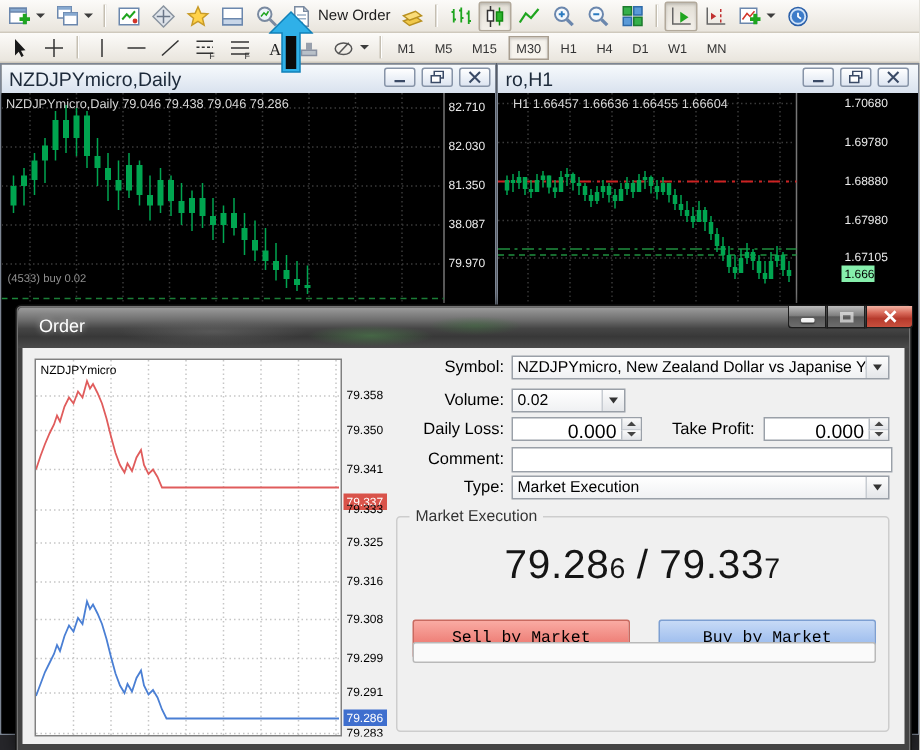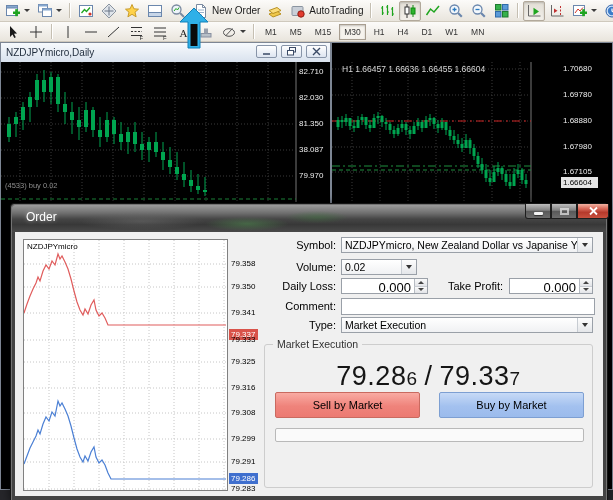--- a/index.html
+++ b/index.html
@@ -22,33 +22,33 @@
 
   
   .annot-arrow{position:absolute;left:179px;top:7px;z-index:60;}
 
   
   .mdi{position:absolute;left:0;top:42px;width:613px;height:458px;background:#9aa0a8;}
   .chart-window{position:absolute;top:0;height:448px;background:#000;border:1px solid #7d8694;box-sizing:border-box;}
   #chart1win{left:0;width:331px;z-index:3;}
   #chart2win{left:331px;width:282px;z-index:2;}
   .cw-title{height:19px;background:linear-gradient(#f7fafd,#d9e2ee);border-bottom:1px solid #98a2b2;
-            font-size:10px;color:#1d2a3a;line-height:19px;padding-left:5px;position:relative;}
+            font-size:13px;color:#1d2a3a;line-height:19px;padding-left:5px;position:relative;}
   .cw-btns{position:absolute;top:2px;display:flex;gap:4px;}
   #chart1win .cw-btns{right:3px;}
   #chart2win .cw-btns{right:6px;}
   .cwb{width:21px;height:13px;border:1px solid #8794a8;border-radius:2px;background:linear-gradient(#ffffff,#dde5f1);
        display:flex;align-items:center;justify-content:center;box-sizing:border-box;}
   .cw-body{position:absolute;left:0;right:0;top:19px;bottom:0;background:#000;overflow:hidden;}
   .ohlc{position:absolute;top:2px;font-size:8.5px;color:#d6d6d6;white-space:nowrap;z-index:3;}
   .axis-col{position:absolute;top:0;height:140px;}
   #c1axis{left:298px;width:33px;}
   #c2axis{left:231px;width:50px;}
   .axis-lbl{position:absolute;left:0;font-size:8px;color:#ececec;white-space:nowrap;}
-  .cur-price{position:absolute;left:229px;top:115px;width:37px;height:11px;background:#e5e5e5;color:#000;
+  .cur-price{position:absolute;left:229px;top:115px;width:22px;height:11px;background:#86efac;color:#000;
              font-size:8px;line-height:11px;padding-left:2px;box-sizing:border-box;}
   .pos-label{position:absolute;left:4px;top:119px;font-size:7.5px;color:#8f8f8f;white-space:nowrap;}
   .bottom-strip{position:absolute;left:0;top:490px;width:613px;height:10px;background:#26262a;z-index:50;}
 
   
   .dialog{position:absolute;left:10px;top:203px;width:596px;height:297px;z-index:100;background:#444;
           border:1px solid #141414;border-radius:4px 4px 0 0;
           box-shadow:inset 0 0 0 1px rgba(255,255,255,.25),0 0 10px rgba(0,0,0,.55);}
   .dlg-title{position:absolute;left:1px;right:1px;top:1px;height:27px;border-radius:3px 3px 0 0;overflow:hidden;
      background:
@@ -96,22 +96,22 @@
   .cinput{position:absolute;height:15px;border:1px solid #9aa0a8;font-size:10.5px;padding:0 3px;
           font-family:"Liberation Sans","DejaVu Sans",sans-serif;background:#fff;box-sizing:content-box;}
 
   
   .groupbox{position:absolute;left:249px;top:112px;width:329px;height:144px;border:1px solid #cdcdcd;border-radius:3px;box-sizing:border-box;}
   .gb-label{position:absolute;left:8px;top:-7px;background:#f0f0f0;padding:0 4px;font-size:10.5px;color:#333;}
   .bigprice{position:absolute;left:0;top:16px;width:100%;text-align:center;color:#151515;}
   .bp{font-size:27px;letter-spacing:.5px;}
   .bp.sm{font-size:19px;}
   .bp.slash{margin:0 7px;}
-  .sellbtn,.buybtn{position:absolute;top:47px;width:145px;height:26px;border-radius:2px;font-size:11px;color:#000;
-                   display:flex;align-items:center;justify-content:center;box-sizing:border-box;}
+  .sellbtn,.buybtn{position:absolute;top:68px;width:145px;height:26px;border-radius:2px;font-size:11px;color:#000;
+                   display:flex;align-items:center;justify-content:center;box-sizing:border-box;font-family:Liberation Mono, monospace;}
   .sellbtn{left:10px;border:1px solid #c96a60;background:linear-gradient(#f9aba3,#ef837b 55%,#ec7a72);}
   .buybtn{left:174px;border:1px solid #7d9fd2;background:linear-gradient(#c7daf6,#a3c1ef 55%,#9bbbec);}
   .confirmbar{position:absolute;left:10px;top:83px;width:309px;height:14px;border:1px solid #b9b9b9;border-radius:2px;
               background:#fafafa;box-sizing:border-box;}
   .attention{position:absolute;left:10px;top:106px;width:309px;font-size:8px;line-height:10px;color:#1a1a1a;text-align:center;}
 </style>
 </head>
 <body>
 
 <div class="screen">
@@ -191,29 +191,20 @@
         </span>
         <span class="lbl">New Order</span>
       </div>
       <div class="tbtn">
         <span class="ic">
           <svg width="16" height="16">
             <path d="M2 11 L10 8 L14 11 L6 14 Z" fill="#f0c84a" stroke="#b89020"></path>
             <path d="M2 7.5 L10 4.5 L14 7.5 L6 10.5 Z" fill="#fadc7a" stroke="#b89020"></path>
           </svg>
         </span>
-      </div>
-      <div class="tbtn">
-        <span class="ic">
-          <svg width="16" height="16">
-            <rect x="2" y="3.5" width="11" height="9" rx="1" fill="#c9cfd7" stroke="#8a94a0"></rect>
-            <circle cx="11" cy="11" r="3.2" fill="#e23b2e" stroke="#8f1d14"></circle>
-          </svg>
-        </span>
-        <span class="lbl">AutoTrading</span>
       </div>
       <div class="sep"></div>
       <div class="tbtn">
         <span class="ic">
           <svg width="16" height="16">
             <path d="M3.5 3 v9 M2 5 h1.5 M3.5 10 h1.5 M8.5 2 v10 M7 4 h1.5 M8.5 9 h1.5 M13.5 4 v9 M12 6 h1.5 M13.5 11 h1.5" stroke="#1fa51f" stroke-width="1.2" fill="none"></path>
           </svg>
         </span>
       </div>
       <div class="tbtn pressed">
@@ -389,20 +380,41 @@
       <div class="tfbtn">H1</div>
       <div class="tfbtn">H4</div>
       <div class="tfbtn">D1</div>
       <div class="tfbtn">W1</div>
       <div class="tfbtn">MN</div>
     </div>
 
   <div class="mdi">
 
     <div class="chart-window" id="chart2win">
+      <div class="cw-title">
+        <span>ro,H1</span>
+        <div class="cw-btns">
+          <div class="cwb">
+              <svg width="11" height="9">
+                <line x1="2" y1="7" x2="9" y2="7" stroke="#3a4a66" stroke-width="1.5"></line>
+              </svg>
+            </div>
+          <div class="cwb">
+              <svg width="11" height="9">
+                <rect x="3.5" y="0.5" width="6" height="4.5" fill="none" stroke="#3a4a66"></rect>
+                <rect x="1.5" y="3.5" width="6" height="4.5" fill="#fff" stroke="#3a4a66"></rect>
+              </svg>
+            </div>
+          <div class="cwb">
+              <svg width="11" height="9">
+                <path d="M2 1 L9 8 M9 1 L2 8" stroke="#3a4a66" stroke-width="1.4"></path>
+              </svg>
+            </div>
+        </div>
+      </div>
       <div class="cw-body">
         <div class="ohlc" style="left:10px">H1  1.66457 1.66636 1.66455 1.66604</div>
         <svg id="c2svg" width="200" height="140" style="position:absolute;left:0;top:0">
             <line x1="20" y1="0" x2="20" y2="140" stroke="#3a3a3a" stroke-dasharray="1,2" stroke-width="1"></line>
             <line x1="48" y1="0" x2="48" y2="140" stroke="#3a3a3a" stroke-dasharray="1,2" stroke-width="1"></line>
             <line x1="76" y1="0" x2="76" y2="140" stroke="#3a3a3a" stroke-dasharray="1,2" stroke-width="1"></line>
             <line x1="104" y1="0" x2="104" y2="140" stroke="#3a3a3a" stroke-dasharray="1,2" stroke-width="1"></line>
             <line x1="132" y1="0" x2="132" y2="140" stroke="#3a3a3a" stroke-dasharray="1,2" stroke-width="1"></line>
             <line x1="160" y1="0" x2="160" y2="140" stroke="#3a3a3a" stroke-dasharray="1,2" stroke-width="1"></line>
             <line x1="188" y1="0" x2="188" y2="140" stroke="#3a3a3a" stroke-dasharray="1,2" stroke-width="1"></line>
@@ -539,20 +551,21 @@
               </svg>
             </div>
           <div class="cwb">
               <svg width="11" height="9">
                 <path d="M2 1 L9 8 M9 1 L2 8" stroke="#3a4a66" stroke-width="1.4"></path>
               </svg>
             </div>
         </div>
       </div>
       <div class="cw-body">
+        <div class="ohlc" style="left:3px">NZDJPYmicro,Daily  79.046 79.438 79.046 79.286</div>
         <svg id="c1svg" width="296" height="140" style="position:absolute;left:0;top:0">
             <line x1="19" y1="0" x2="19" y2="140" stroke="#3a3a3a" stroke-dasharray="1,2" stroke-width="1"></line>
             <line x1="50" y1="0" x2="50" y2="140" stroke="#3a3a3a" stroke-dasharray="1,2" stroke-width="1"></line>
             <line x1="81" y1="0" x2="81" y2="140" stroke="#3a3a3a" stroke-dasharray="1,2" stroke-width="1"></line>
             <line x1="112" y1="0" x2="112" y2="140" stroke="#3a3a3a" stroke-dasharray="1,2" stroke-width="1"></line>
             <line x1="143" y1="0" x2="143" y2="140" stroke="#3a3a3a" stroke-dasharray="1,2" stroke-width="1"></line>
             <line x1="174" y1="0" x2="174" y2="140" stroke="#3a3a3a" stroke-dasharray="1,2" stroke-width="1"></line>
             <line x1="205" y1="0" x2="205" y2="140" stroke="#3a3a3a" stroke-dasharray="1,2" stroke-width="1"></line>
             <line x1="236" y1="0" x2="236" y2="140" stroke="#3a3a3a" stroke-dasharray="1,2" stroke-width="1"></line>
             <line x1="267" y1="0" x2="267" y2="140" stroke="#3a3a3a" stroke-dasharray="1,2" stroke-width="1"></line>

